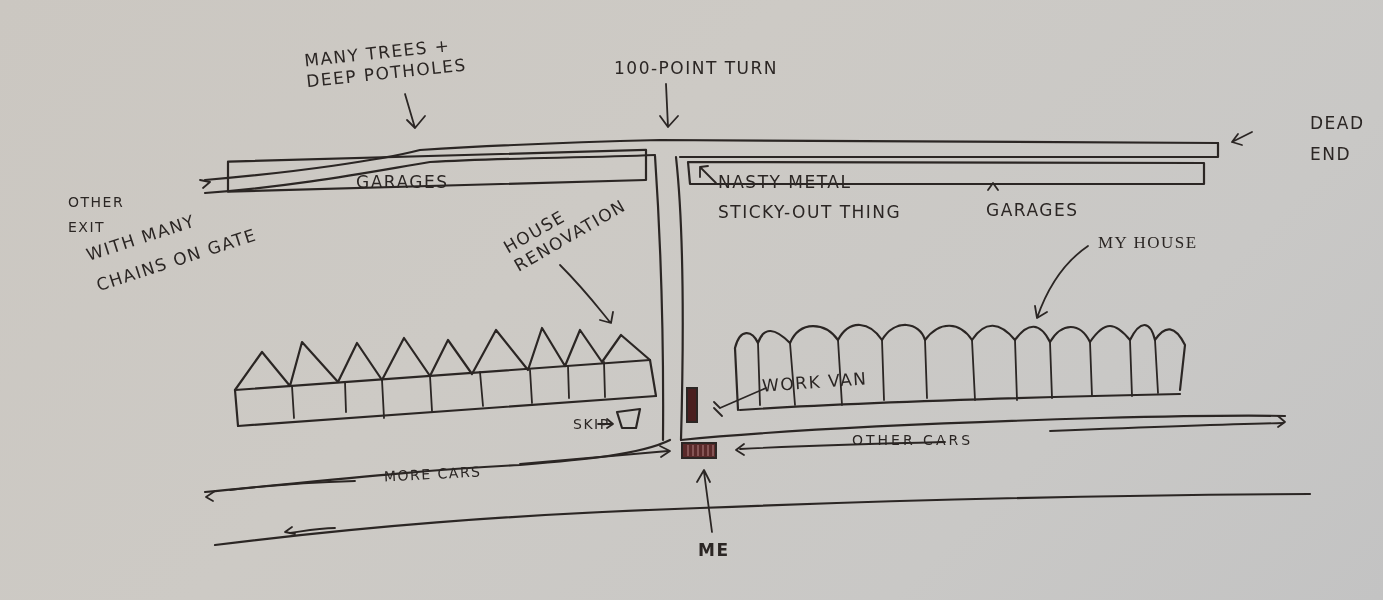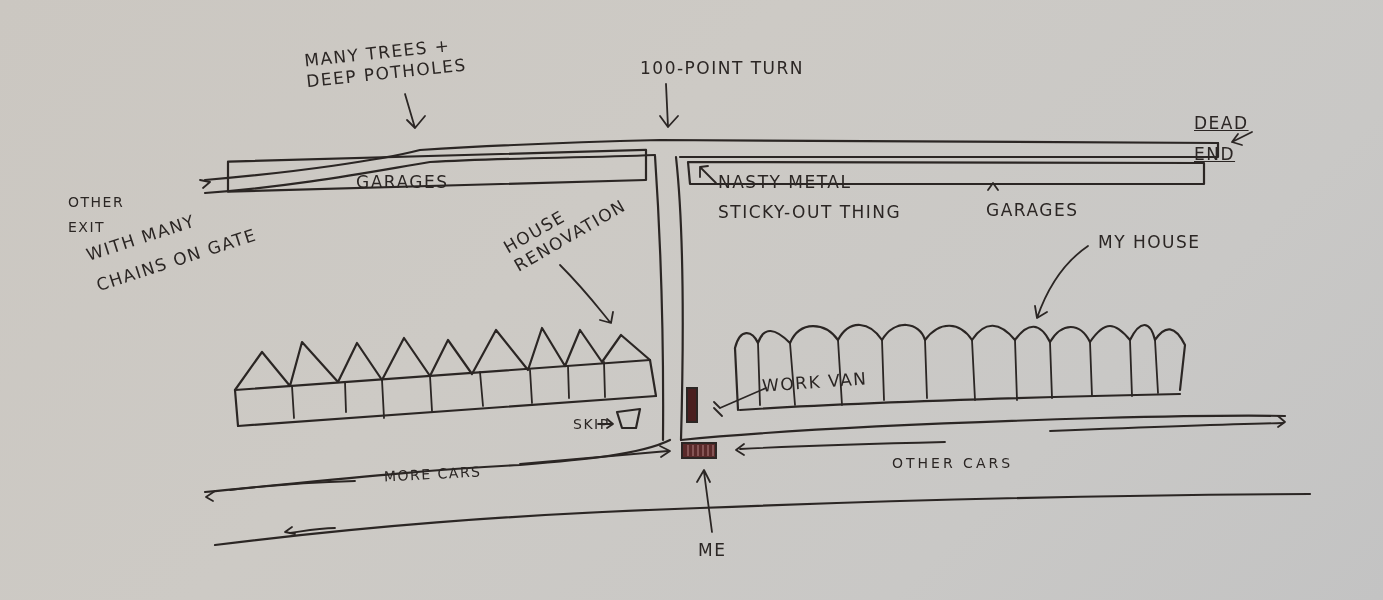--- a/index.html
+++ b/index.html
@@ -93,31 +93,31 @@
   <rect x="687" y="388" width="10" height="34" fill="#4a1f1f" stroke="#2b2624" stroke-width="2"></rect>
 
   <g>
     <rect x="682" y="443" width="34" height="15" fill="#5a2a2a" stroke="#2b2624" stroke-width="2"></rect>
     <path d="M688 445 L 688 456 M 693 445 L 693 456 M 698 445 L 698 456 M 703 445 L 703 456 M 708 445 L 708 456 M 713 445 L 713 456" stroke="#b08080" stroke-width="1"></path>
   </g>
 </svg>
 
 <div class="label" style="left:305px; top:42px; transform:rotate(-6deg); white-space:pre;">Many trees +
 deep potholes</div>
-<div class="label" style="left:614px; top:58px;margin-left:26px;">100-point turn</div>
-<div class="label" style="left:1194px; top:108px; white-space:pre; line-height:1.8;text-decoration:underline;">Dead
+<div class="label" style="left:614px; top:58px;">100-point turn</div>
+<div class="label" style="left:1310px; top:108px; white-space:pre; line-height:1.8;">Dead
 end</div>
 <div class="label small" style="left:68px; top:190px; white-space:pre; line-height:1.8;">Other
 exit</div>
 <div class="label" style="left:82px; top:240px; transform:rotate(-18deg); transform-origin:left top; white-space:pre; line-height:1.9;">With many
 chains on gate</div>
 <div class="label" style="left:356px; top:172px;">Garages</div>
 <div class="label" style="left:718px; top:168px; white-space:pre; line-height:1.75;">Nasty metal
 sticky-out thing</div>
 <div class="label" style="left:986px; top:200px;">Garages</div>
 <div class="label" style="left:500px; top:240px; transform:rotate(-30deg); transform-origin:left top; white-space:pre;">House
 renovation</div>
-<div class="label" style="left:1098px; top:232px;">My house</div>
+<div class="label" style="left:1098px; top:232px;font-family:Liberation Serif, serif;">My house</div>
 <div class="label" style="left:762px; top:372px; transform:rotate(-4deg);">Work van</div>
 <div class="label small" style="left:573px; top:416px;">Skip</div>
 <div class="label small" style="left:384px; top:466px; transform:rotate(-3deg);">More cars</div>
-<div class="label small" style="left:892px; top:432px; letter-spacing:3px;margin-top:23px;">Other cars</div>
-<div class="label" style="left:698px; top:540px;">Me</div>
+<div class="label small" style="left:852px; top:432px; letter-spacing:3px;">Other cars</div>
+<div class="label" style="left:698px; top:540px;font-weight:bold;">Me</div>
 
 </body></html>

